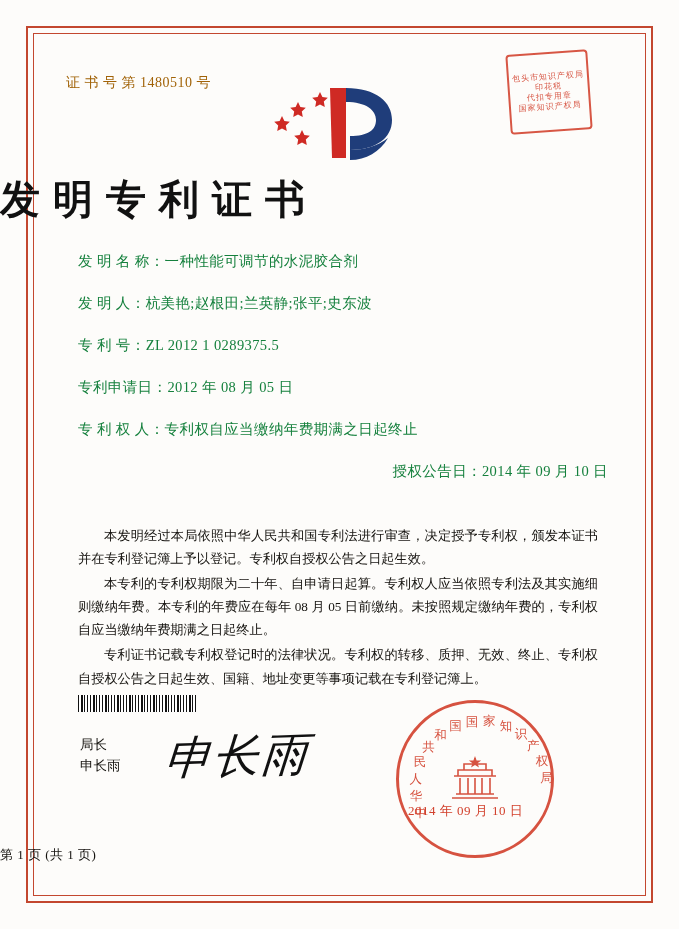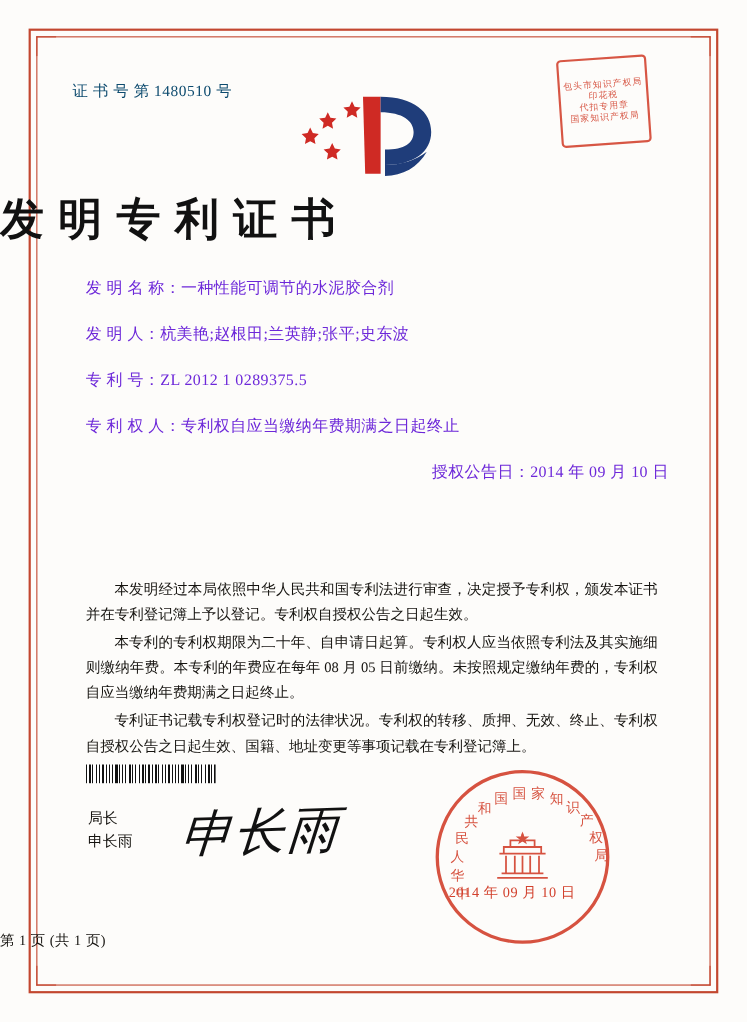--- a/index.html
+++ b/index.html
@@ -47,21 +47,21 @@
   .corner.tr { left: 628px; top: 33px; border-left: none; border-bottom: none; }
   .corner.bl { left: 33px; top: 878px; border-right: none; border-top: none; }
   .corner.br { left: 628px; top: 878px; border-left: none; border-top: none; }
 
   
   .cert-no {
     position: absolute;
     left: 66px; top: 74px;
     font-size: 14px;
     letter-spacing: 0.5px;
-    color: #0c4a6e;
+    color: #a16207;
     white-space: nowrap;
   }
 
   
   .stamp-topright {
     position: absolute;
     left: 508px; top: 52px;
     width: 78px; height: 76px;
     border-radius: 4px;
     border: 2px solid #d2402c;
@@ -99,21 +99,21 @@
     color: #111;
     font-family: "DejaVu Serif", serif;
   }
 
   
   .fields {
     position: absolute;
     left: 78px; top: 252px;
     width: 530px;
     font-size: 14.5px;
-    color: #6d28d9;
+    color: #15803d;
   }
   .field-row {
     display: flex;
     align-items: baseline;
     margin-bottom: 23px;
     white-space: nowrap;
   }
   .field-label {
     display: inline-block;
     white-space: pre;
@@ -267,20 +267,24 @@
       <span class="field-label">发 明 名 称：</span>
       <span class="field-value">一种性能可调节的水泥胶合剂</span>
     </div>
     <div class="field-row">
       <span class="field-label">发 明 人：</span>
       <span class="field-value">杭美艳;赵根田;兰英静;张平;史东波</span>
     </div>
     <div class="field-row">
       <span class="field-label">专 利 号：</span>
       <span class="field-value">ZL 2012 1 0289375.5</span>
+    </div>
+    <div class="field-row">
+      <span class="field-label">专利申请日：</span>
+      <span class="field-value">2012 年 08 月 05 日</span>
     </div>
     <div class="field-row">
       <span class="field-label">专 利 权 人：</span>
       <span class="field-value">专利权自应当缴纳年费期满之日起终止</span>
     </div>
     <div class="field-row tight">
       <span class="field-label">授权公告日：</span>
       <span class="field-value">2014 年 09 月 10 日</span>
     </div>
   </div>

